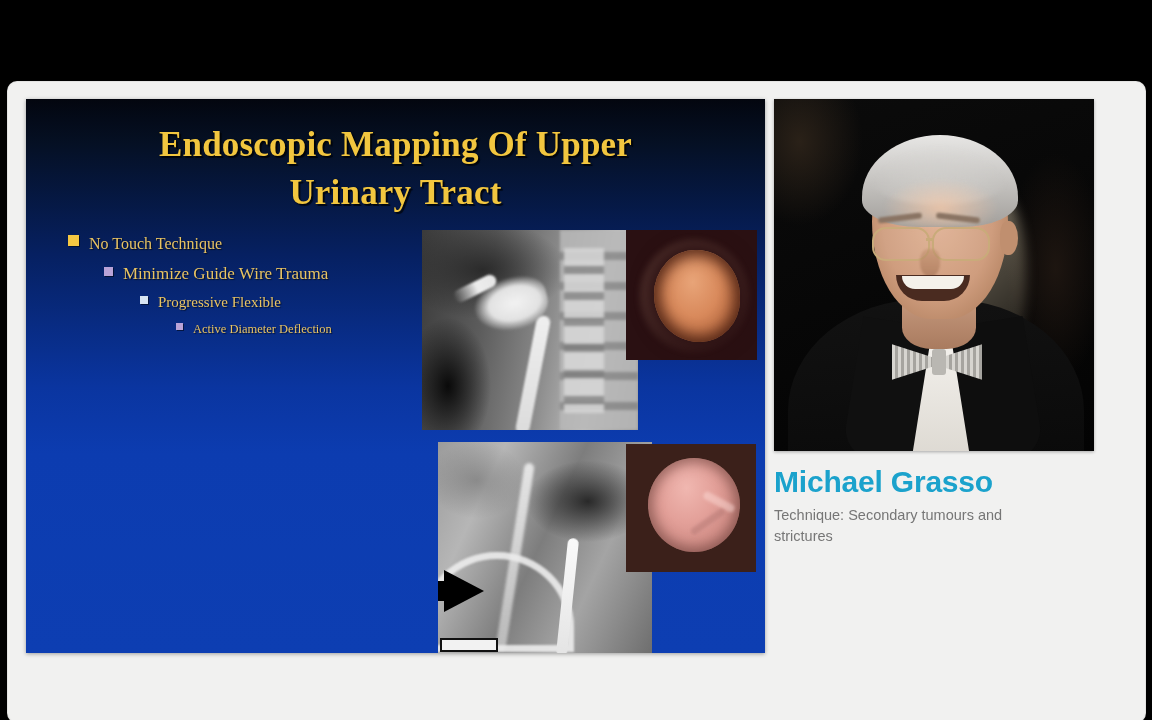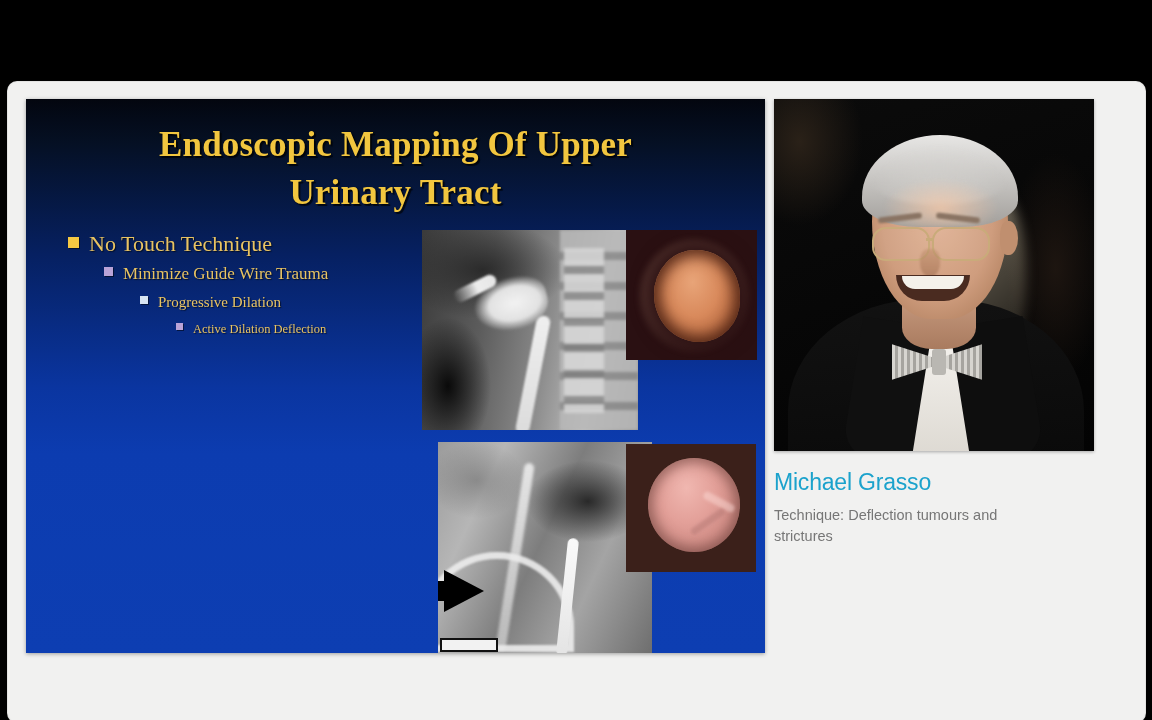--- a/index.html
+++ b/index.html
@@ -53,21 +53,21 @@
   }
   .b-txt{
     font-family:"Liberation Serif", serif;
     color:#e8c363;
     text-shadow:1px 1px 1px rgba(0,0,0,.6);
     white-space:nowrap;
   }
   
   .lv1{margin-left:0px;}
   .lv1 .b-mark{width:11px;height:11px;background:#f5c842;}
-  .lv1 .b-txt{font-size:22px;line-height:28px;}
+  .lv1 .b-txt{font-size:16px;line-height:28px;}
   
   .lv2{margin-left:36px;text-align:right;}
   .lv2 .b-mark{width:9px;height:9px;background:#b9a3d8;}
   .lv2 .b-txt{font-size:17px;line-height:27px;}
   
   .lv3{margin-left:72px;}
   .lv3 .b-mark{width:8px;height:8px;background:#d7e4f2;}
   .lv3 .b-txt{font-size:15px;line-height:26px;}
   
   .lv4{margin-left:108px;}
@@ -238,21 +238,21 @@
   .ph-nose{position:absolute;left:146px;top:150px;width:20px;height:28px;
     background:linear-gradient(180deg,rgba(190,140,105,.45),rgba(160,112,82,.6));
     border-radius:40% 40% 50% 50%;filter:blur(1px);}
   .ph-smile{position:absolute;left:122px;top:176px;width:74px;height:26px;
     background:#4a2b20;border-radius:0 0 38px 38px;overflow:hidden;}
   .ph-teeth{position:absolute;left:6px;top:1px;width:62px;height:13px;background:#f4f1ea;border-radius:0 0 26px 26px;}
   .ph-ear{position:absolute;left:226px;top:122px;width:18px;height:34px;
     background:#c08f6f;border-radius:40% 50% 50% 40%;}
 
   .speaker-name{
-    margin-top:17px;font-size:23px;font-weight:400;color:#1ba2cc;line-height:28px;
+    margin-top:17px;font-size:30px;font-weight:700;color:#1ba2cc;line-height:28px;
     letter-spacing:-.2px;
   }
   .speaker-desc{
     margin-top:9px;font-size:14.5px;color:#767676;line-height:21px;max-width:278px;
   }
 </style>
 </head>
 <body>
 
 <div class="stage">
@@ -277,26 +277,26 @@
         <div class="b-row lv2">
           <span class="b-mark" style="background: rgb(185, 163, 216);"></span>
           <span class="b-txt">Minimize Guide Wire Trauma</span>
         </div>
 
 
 
 
         <div class="b-row lv3">
           <span class="b-mark" style="background: rgb(215, 228, 242);"></span>
-          <span class="b-txt">Progressive Dilation</span>
+          <span class="b-txt">Progressive Flexible</span>
         </div>
 
         <div class="b-row lv4">
           <span class="b-mark" style="background: rgb(185, 163, 216);"></span>
-          <span class="b-txt">Active Dilation Deflection</span>
+          <span class="b-txt">Active Diameter Deflection</span>
         </div>
 
       </div>
 
       <div class="xray" id="xray-top">
         <div class="xbase"></div>
         <div class="spine"></div>
         <div class="spine2"></div>
         <div class="calyx-spur"></div>
         <div class="calyx"></div>
@@ -349,18 +349,18 @@
         <div class="ph-glass l"></div>
         <div class="ph-glass r"></div>
         <div class="ph-bridge"></div>
         <div class="ph-nose"></div>
         <div class="ph-smile">
           <div class="ph-teeth"></div>
         </div>
       </div>
 
       <div class="speaker-name" style="color: rgb(27, 162, 204);">Michael Grasso</div>
-      <div class="speaker-desc" style="color: rgb(118, 118, 118);">Technique: Deflection tumours and strictures</div>
+      <div class="speaker-desc" style="color: rgb(118, 118, 118);">Technique: Secondary tumours and strictures</div>
 
     </div>
 
   </div>
 </div>
 
 </body></html>

